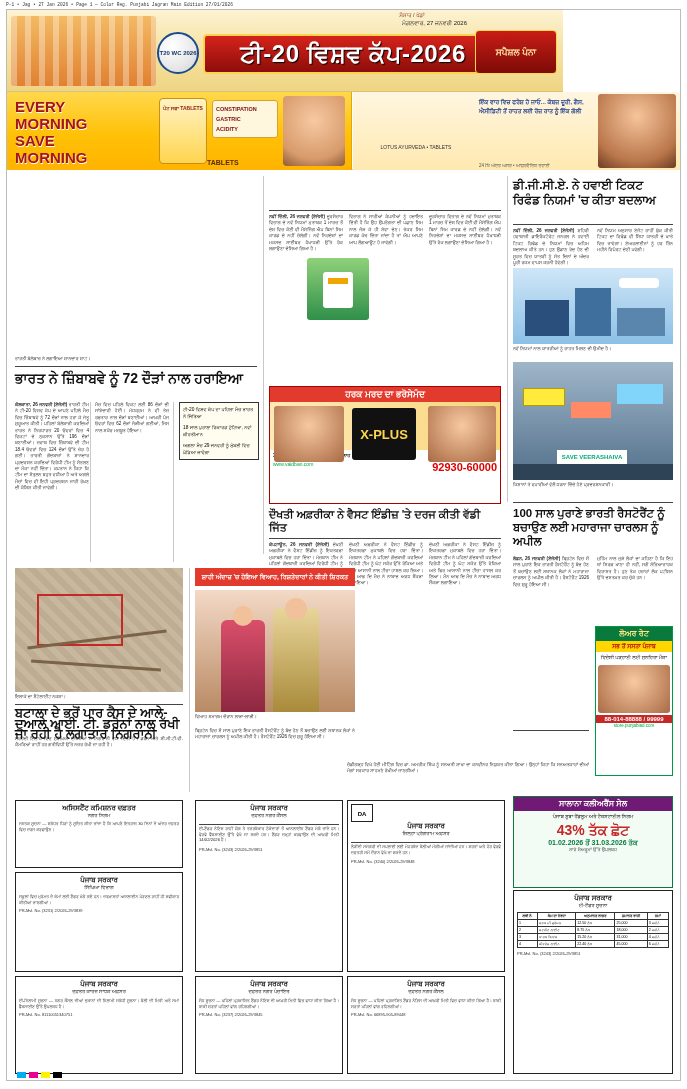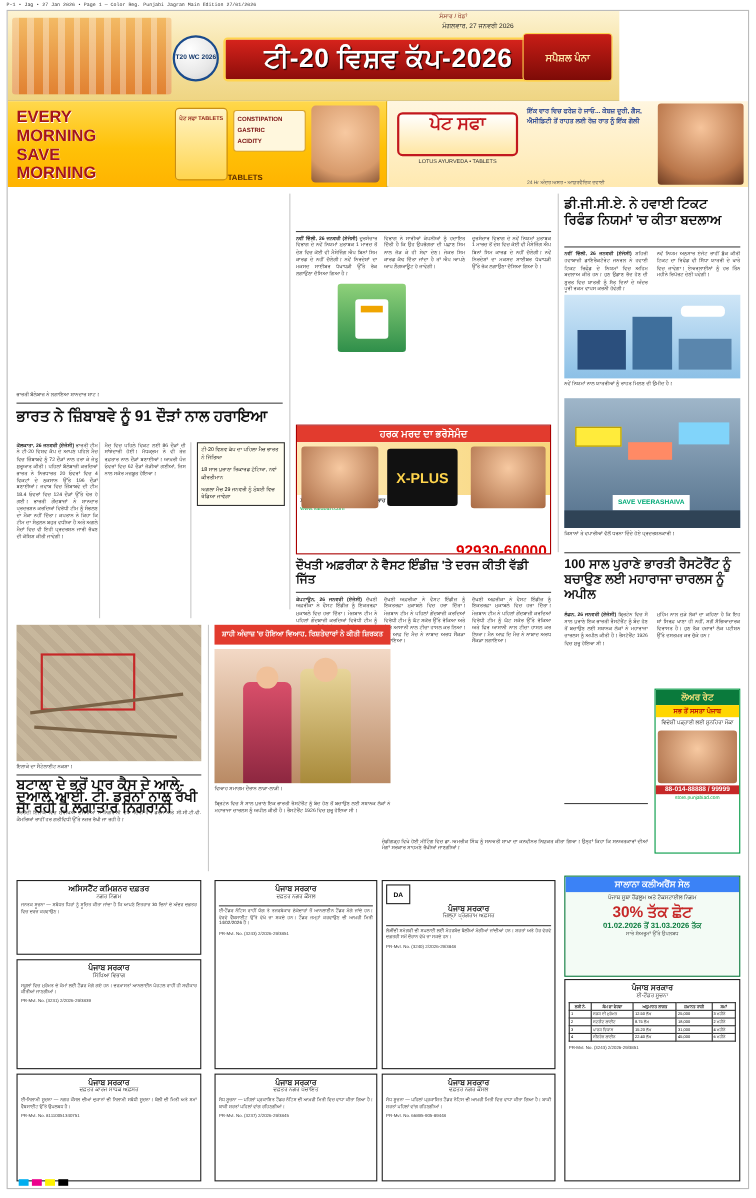--- a/index.html
+++ b/index.html
@@ -184,32 +184,31 @@
         <div class="ad-pack">ਪੇਟ ਸਫਾ TABLETS</div>
         <div class="ad-bullets">
           <div>CONSTIPATION</div>
           <div>GASTRIC</div>
           <div>ACIDITY</div>
         </div>
         <div class="ad-face"></div>
         <div class="ad-tabletword">TABLETS</div>
       </div>
       <div class="topad-right">
-        <div class="ad-brand">ਪੇਟ ਸਫਾ</div>
         <div class="ad-brand-sub">LOTUS AYURVEDA • TABLETS</div>
         <div class="ad-claim">ਇੱਕ ਵਾਰ ਵਿਚ ਫਰੇਸ਼ ਹੋ ਜਾਓ... ਕੇਬਜ਼ ਦੂਰੀ, ਗੈਸ, ਐਸੀਡਿਟੀ ਤੋਂ ਰਾਹਤ ਲਈ ਰੋਜ਼ ਰਾਤ ਨੂੰ ਇੱਕ ਗੋਲੀ</div>
         <div class="ad-celeb"></div>
         <div class="ad-foot">24 Hr ਅੰਦਰ ਅਸਰ • ਆਯੁਰਵੈਦਿਕ ਦਵਾਈ</div>
       </div>
     </div>
 
     <div class="cap" style="position:absolute; top:346px; left:8px; width:242px;">ਭਾਰਤੀ ਬੱਲੇਬਾਜ਼ ਨੇ ਲਗਾਇਆ ਸ਼ਾਨਦਾਰ ਸ਼ਾਟ।</div>
 
     <div class="hrule" style="top:356px; left:8px; width:242px;"></div>
-    <h2 class="headline" style="position:absolute; top:360px; left:8px; width:244px; font-size:14px; line-height:16px;">ਭਾਰਤ ਨੇ ਜ਼ਿੰਬਾਬਵੇ ਨੂੰ 91 ਦੌੜਾਂ ਨਾਲ ਹਰਾਇਆ</h2>
+    <h2 class="headline" style="position:absolute; top:360px; left:8px; width:244px; font-size:14px; line-height:16px;">ਭਾਰਤ ਨੇ ਜ਼ਿੰਬਾਬਵੇ ਨੂੰ 72 ਦੌੜਾਂ ਨਾਲ ਹਰਾਇਆ</h2>
 
     <div class="body" style="position:absolute; top:392px; left:8px; width:74px; height:160px;">
       <b>ਕੋਲਕਾਤਾ, 26 ਜਨਵਰੀ (ਏਜੰਸੀ)</b>
       <span>ਭਾਰਤੀ ਟੀਮ ਨੇ ਟੀ-20 ਵਿਸ਼ਵ ਕੱਪ ਦੇ ਆਪਣੇ ਪਹਿਲੇ ਮੈਚ ਵਿਚ ਜ਼ਿੰਬਾਬਵੇ ਨੂੰ 72 ਦੌੜਾਂ ਨਾਲ ਹਰਾ ਕੇ ਜੇਤੂ ਸ਼ੁਰੂਆਤ ਕੀਤੀ। ਪਹਿਲਾਂ ਬੱਲੇਬਾਜ਼ੀ ਕਰਦਿਆਂ ਭਾਰਤ ਨੇ ਨਿਰਧਾਰਤ 20 ਓਵਰਾਂ ਵਿਚ 4 ਵਿਕਟਾਂ ਦੇ ਨੁਕਸਾਨ ਉੱਤੇ 196 ਦੌੜਾਂ ਬਣਾਈਆਂ। ਜਵਾਬ ਵਿਚ ਜ਼ਿੰਬਾਬਵੇ ਦੀ ਟੀਮ 18.4 ਓਵਰਾਂ ਵਿਚ 124 ਦੌੜਾਂ ਉੱਤੇ ਢੇਰ ਹੋ ਗਈ। ਭਾਰਤੀ ਗੇਂਦਬਾਜ਼ਾਂ ਨੇ ਸ਼ਾਨਦਾਰ ਪ੍ਰਦਰਸ਼ਨ ਕਰਦਿਆਂ ਵਿਰੋਧੀ ਟੀਮ ਨੂੰ ਸੰਭਲਣ ਦਾ ਮੌਕਾ ਨਹੀਂ ਦਿੱਤਾ। ਕਪਤਾਨ ਨੇ ਕਿਹਾ ਕਿ ਟੀਮ ਦਾ ਸੰਤੁਲਨ ਬਹੁਤ ਵਧੀਆ ਹੈ ਅਤੇ ਅਗਲੇ ਮੈਚਾਂ ਵਿਚ ਵੀ ਇਹੀ ਪ੍ਰਦਰਸ਼ਨ ਜਾਰੀ ਰੱਖਣ ਦੀ ਕੋਸ਼ਿਸ਼ ਕੀਤੀ ਜਾਵੇਗੀ।</span>
     </div>
     <div class="body" style="position:absolute; top:392px; left:88px; width:74px; height:160px;">ਮੈਚ ਵਿਚ ਪਹਿਲੇ ਵਿਕਟ ਲਈ 86 ਦੌੜਾਂ ਦੀ ਸਾਂਝੇਦਾਰੀ ਹੋਈ। ਮੱਧਕ੍ਰਮ ਨੇ ਵੀ ਤੇਜ਼ ਰਫ਼ਤਾਰ ਨਾਲ ਦੌੜਾਂ ਬਣਾਈਆਂ। ਆਖ਼ਰੀ ਪੰਜ ਓਵਰਾਂ ਵਿਚ 62 ਦੌੜਾਂ ਜੋੜੀਆਂ ਗਈਆਂ, ਜਿਸ ਨਾਲ ਸਕੋਰ ਮਜ਼ਬੂਤ ਹੋਇਆ।</div>
     <div class="col-rule" style="top:392px; left:83px; height:160px;"></div>
     <div class="col-rule" style="top:392px; left:166px; height:160px;"></div>
 
     <div class="boxed" style="position:absolute; top:392px; left:172px; width:80px; font-size:4.8px; line-height:7px; background:#fffdf0;">
@@ -234,21 +233,21 @@
     <div class="adbox" style="top:376px; left:262px; width:232px; height:118px; border:1px solid #a00; background:#fff;">
       <div style="background:#e23b2e;color:#fff;font-size:9px;font-weight:bold;text-align:center;padding:2px;">ਹਰਕ ਮਰਦ ਦਾ ਭਰੋਸੇਮੰਦ</div>
       <div style="position:relative;height:48px;background:linear-gradient(90deg,#ffe9b8,#f7d67a);">
         <div style="position:absolute;top:4px;left:4px;width:70px;height:56px;background:radial-gradient(circle at 50% 35%,#f7c9a1,#a96a44);border-radius:3px;"></div>
         <div style="position:absolute;top:6px;left:82px;width:64px;height:52px;background:#111;color:#ffd54d;font-size:13px;font-weight:bold;display:flex;align-items:center;justify-content:center;border-radius:3px;">X-PLUS</div>
         <div style="position:absolute;top:4px;right:4px;width:68px;height:56px;background:radial-gradient(circle at 50% 35%,#f7c9a1,#a96a44);border-radius:3px;"></div>
       </div>
       <div style="font-size:5px;padding:2px 3px;color:#111;font-weight:bold;">X-PLUS 25 ਦਿਨਾਂ ਦਾ ਕੋਰਸ ਮੁਫ਼ਤ ਸਲਾਹ</div>
       <div style="display:flex;justify-content:space-between;padding:0 3px;">
         <span style="font-size:5px;color:#0a4;">www.vaidban.com</span>
-        <span style="font-size:14px;font-weight:bold;color:#d00;margin-top:32px;">92930-60000</span>
+        <span style="font-size:11px;font-weight:bold;color:#d00;">92930-60000</span>
       </div>
     </div>
 
     <h2 class="headline" style="position:absolute; top:498px; left:262px; width:232px; font-size:11px; line-height:13px;">ਦੌਖਤੀ ਅਫ਼ਰੀਕਾ ਨੇ ਵੈਸਟ ਇੰਡੀਜ਼ 'ਤੇ ਦਰਜ ਕੀਤੀ ਵੱਡੀ ਜਿੱਤ</h2>
     <div class="hrule" style="top:528px; left:262px; width:232px;"></div>
     <div class="body" style="position:absolute; top:532px; left:262px; width:74px; height:118px;">
       <b>ਕੇਪਟਾਊਨ, 26 ਜਨਵਰੀ (ਏਜੰਸੀ)</b>
       <span>ਦੱਖਣੀ ਅਫ਼ਰੀਕਾ ਨੇ ਵੈਸਟ ਇੰਡੀਜ਼ ਨੂੰ ਇਕਤਰਫ਼ਾ ਮੁਕਾਬਲੇ ਵਿਚ ਹਰਾ ਦਿੱਤਾ। ਮੇਜ਼ਬਾਨ ਟੀਮ ਨੇ ਪਹਿਲਾਂ ਗੇਂਦਬਾਜ਼ੀ ਕਰਦਿਆਂ ਵਿਰੋਧੀ ਟੀਮ ਨੂੰ ਘੱਟ ਸਕੋਰ ਉੱਤੇ ਰੋਕਿਆ ਅਤੇ ਫਿਰ ਆਸਾਨੀ ਨਾਲ ਟੀਚਾ ਹਾਸਲ ਕਰ ਲਿਆ। ਮੈਨ ਆਫ਼ ਦਿ ਮੈਚ ਨੇ ਨਾਬਾਦ ਅਰਧ ਸੈਂਕੜਾ ਲਗਾਇਆ।</span>
     </div>
     <div class="body" style="position:absolute; top:532px; left:342px; width:74px; height:118px;">ਦੱਖਣੀ ਅਫ਼ਰੀਕਾ ਨੇ ਵੈਸਟ ਇੰਡੀਜ਼ ਨੂੰ ਇਕਤਰਫ਼ਾ ਮੁਕਾਬਲੇ ਵਿਚ ਹਰਾ ਦਿੱਤਾ। ਮੇਜ਼ਬਾਨ ਟੀਮ ਨੇ ਪਹਿਲਾਂ ਗੇਂਦਬਾਜ਼ੀ ਕਰਦਿਆਂ ਵਿਰੋਧੀ ਟੀਮ ਨੂੰ ਘੱਟ ਸਕੋਰ ਉੱਤੇ ਰੋਕਿਆ ਅਤੇ ਫਿਰ ਆਸਾਨੀ ਨਾਲ ਟੀਚਾ ਹਾਸਲ ਕਰ ਲਿਆ। ਮੈਨ ਆਫ਼ ਦਿ ਮੈਚ ਨੇ ਨਾਬਾਦ ਅਰਧ ਸੈਂਕੜਾ ਲਗਾਇਆ।</div>
@@ -316,23 +315,23 @@
     <div class="photo" style="position:absolute; top:580px; left:188px; width:160px; height:122px; background:linear-gradient(180deg,#f3d9c6,#b98a64);">
       <div style="position:absolute;bottom:0;left:26px;width:44px;height:92px;background:linear-gradient(180deg,#d94f6a,#8d2740);border-radius:6px 6px 0 0;"></div>
       <div style="position:absolute;bottom:0;left:78px;width:46px;height:104px;background:linear-gradient(180deg,#e8d59a,#a88a3a);border-radius:6px 6px 0 0;"></div>
       <div style="position:absolute;top:16px;left:38px;width:20px;height:20px;border-radius:50%;background:#f0c19a;"></div>
       <div style="position:absolute;top:8px;left:90px;width:22px;height:22px;border-radius:50%;background:#f0c19a;"></div>
     </div>
     <div class="cap" style="position:absolute; top:704px; left:188px; width:160px;">ਵਿਆਹ ਸਮਾਗਮ ਦੌਰਾਨ ਲਾੜਾ-ਲਾੜੀ।</div>
     <div class="body" style="position:absolute; top:718px; left:188px; width:160px; height:62px;">ਬ੍ਰਿਟੇਨ ਵਿਚ ਸੌ ਸਾਲ ਪੁਰਾਣੇ ਇਕ ਭਾਰਤੀ ਰੈਸਟੋਰੈਂਟ ਨੂੰ ਬੰਦ ਹੋਣ ਤੋਂ ਬਚਾਉਣ ਲਈ ਸਥਾਨਕ ਲੋਕਾਂ ਨੇ ਮਹਾਰਾਜਾ ਚਾਰਲਸ ਨੂੰ ਅਪੀਲ ਕੀਤੀ ਹੈ। ਰੈਸਟੋਰੈਂਟ 1926 ਵਿਚ ਸ਼ੁਰੂ ਹੋਇਆ ਸੀ।</div>
 
     <div class="adbox" style="top:786px; left:506px; width:160px; height:92px; border:1px solid #0a7a3c; background:#f3fbf5;">
-      <div style="background:#3b82f6;color:#fff;font-size:8px;font-weight:bold;text-align:center;padding:2px;">ਸਾਲਾਨਾ ਕਲੀਅਰੈਂਸ ਸੇਲ</div>
+      <div style="background:#701a75;color:#fff;font-size:8px;font-weight:bold;text-align:center;padding:2px;">ਸਾਲਾਨਾ ਕਲੀਅਰੈਂਸ ਸੇਲ</div>
       <div style="font-size:5px;text-align:center;color:#111;padding:2px;">ਪੰਜਾਬ ਸੂਬਾ ਹੈਂਡਲੂਮ ਅਤੇ ਟੈਕਸਟਾਈਲ ਨਿਗਮ</div>
-      <div style="font-size:14px;font-weight:bold;text-align:center;color:#c62828;">30% ਤੱਕ ਛੋਟ</div>
+      <div style="font-size:14px;font-weight:bold;text-align:center;color:#c62828;">43% ਤੱਕ ਛੋਟ</div>
       <div style="font-size:7px;font-weight:bold;text-align:center;color:#0a7a3c;">01.02.2026 ਤੋਂ 31.03.2026 ਤੱਕ</div>
       <div style="font-size:4.6px;text-align:center;color:#333;">ਸਾਰੇ ਸ਼ੋਅਰੂਮਾਂ ਉੱਤੇ ਉਪਲਬਧ</div>
     </div>
 
     <div class="govbox" style="position:absolute; top:790px; left:188px; width:148px; height:172px; padding:3px;">
       <div class="govtitle">ਪੰਜਾਬ ਸਰਕਾਰ</div>
       <div class="govsub">ਦਫ਼ਤਰ ਨਗਰ ਕੌਂਸਲ</div>
       <div class="hrule" style="position:relative; top:2px; left:0; width:100%; margin:3px 0;"></div>
       <div class="govbody">ਈ-ਟੈਂਡਰ ਨੋਟਿਸ ਰਾਹੀਂ ਯੋਗ ਤੇ ਤਜਰਬੇਕਾਰ ਠੇਕੇਦਾਰਾਂ ਤੋਂ ਆਨਲਾਈਨ ਟੈਂਡਰ ਮੰਗੇ ਜਾਂਦੇ ਹਨ। ਵੇਰਵੇ ਵੈੱਬਸਾਈਟ ਉੱਤੇ ਵੇਖੇ ਜਾ ਸਕਦੇ ਹਨ। ਟੈਂਡਰ ਜਮ੍ਹਾਂ ਕਰਵਾਉਣ ਦੀ ਆਖ਼ਰੀ ਮਿਤੀ 14/02/2026 ਹੈ।</div>
       <div style="font-size:4px; margin-top:4px; color:#333;">PR-MvI. No. (3243) 2/2026-29/3851</div>

